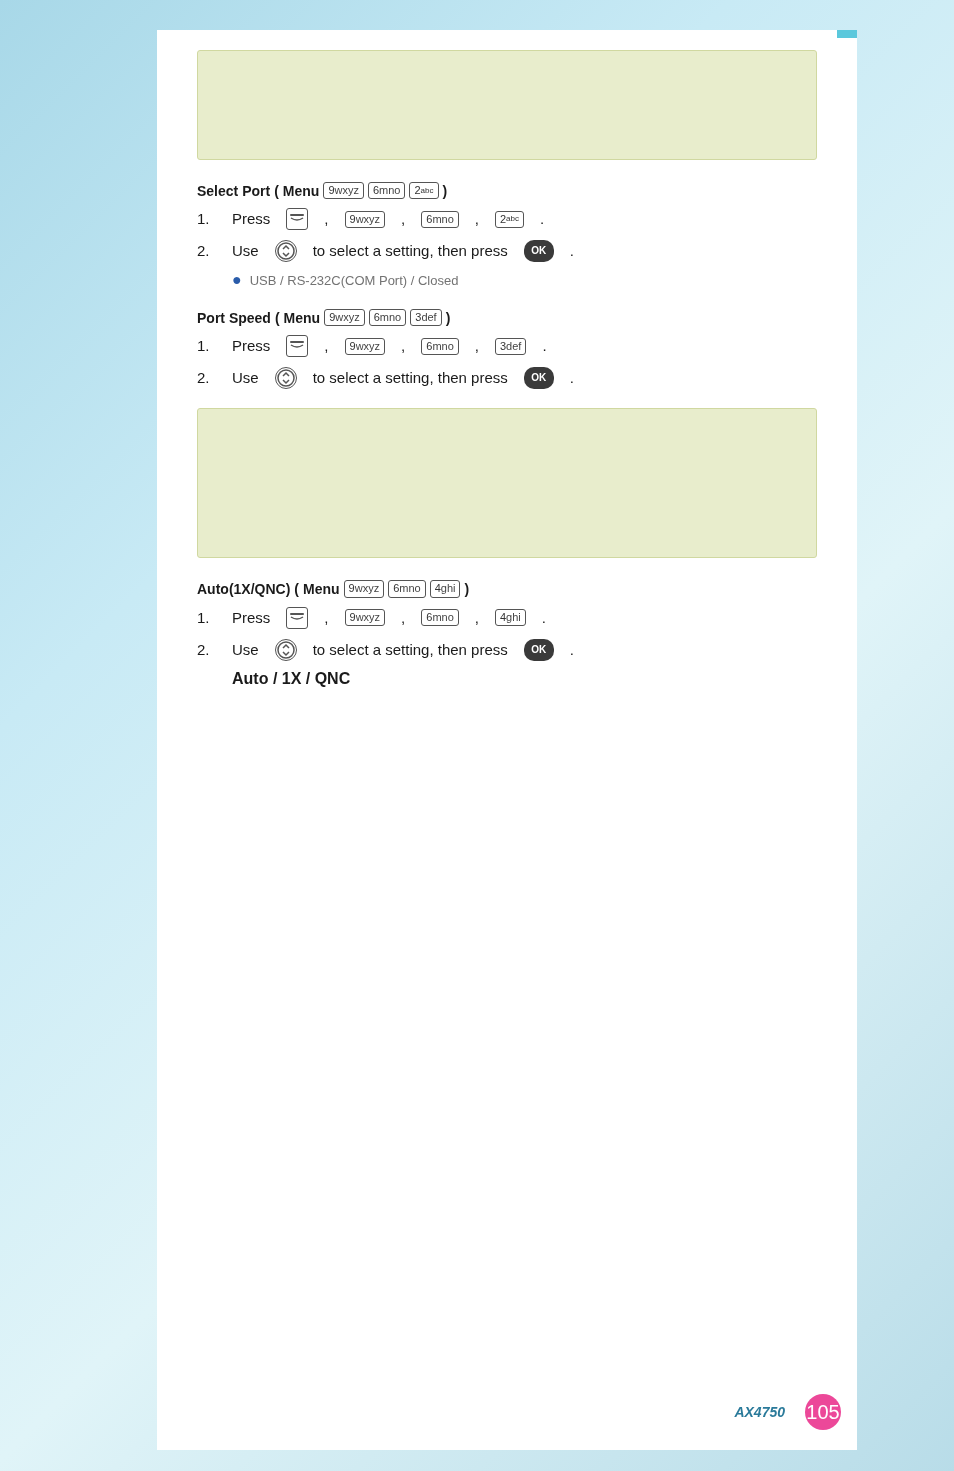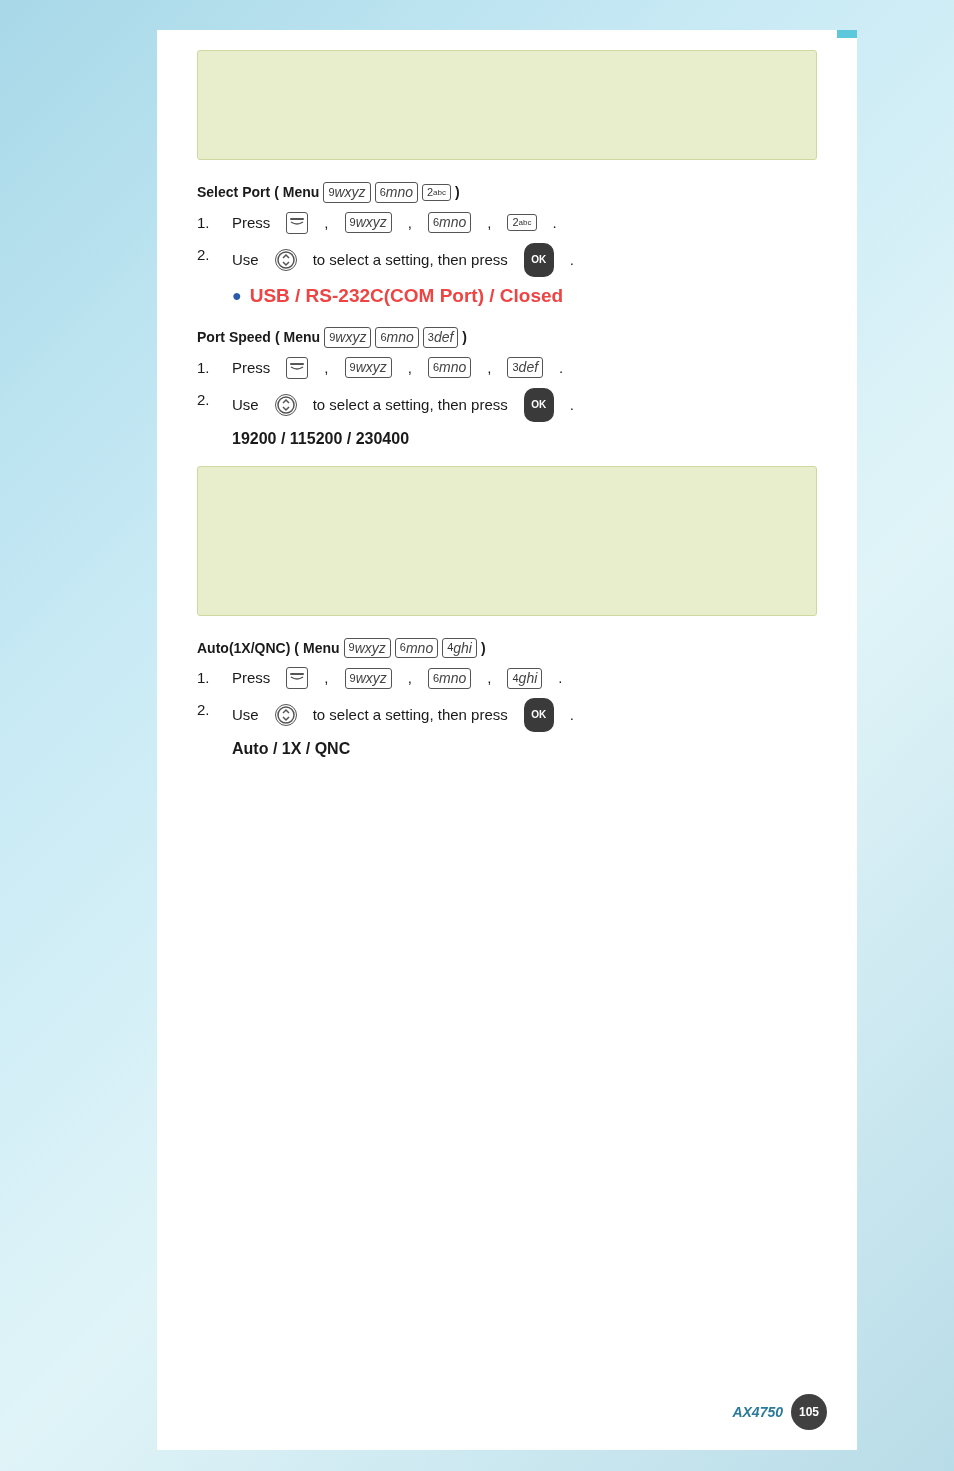--- a/index.html
+++ b/index.html
@@ -67,24 +67,23 @@
       border: 1.5px solid #555;
       border-radius: 3px;
       padding: 1px 4px;
       font-size: 11px;
       font-weight: normal;
       background: white;
       color: #333;
       line-height: 1.2;
     }
     .key-badge sup {
-      font-size: 14px;
+      font-size: 11px;
       color: #444;
       vertical-align: super;
-      font-style: italic;
     }
     .paren {
       font-weight: bold;
       font-size: 14px;
     }
     .description {
       font-size: 15px;
       margin-bottom: 12px;
       line-height: 1.5;
     }
@@ -119,21 +118,21 @@
       border-radius: 3px;
       font-size: 11px;
       background: white;
     }
     
     .ok-icon {
       display: inline-flex;
       align-items: center;
       justify-content: center;
       width: 30px;
-      height: 34px;
+      height: 22px;
       background: #444;
       border-radius: 11px;
       color: white;
       font-size: 10px;
       font-weight: bold;
     }
     
     .nav-icon {
       display: inline-flex;
       align-items: center;
@@ -151,59 +150,59 @@
       align-items: center;
       margin-left: 35px;
       margin-top: 4px;
     }
     .bullet {
       color: #2a5caa;
       font-size: 16px;
       margin-right: 8px;
     }
     .bullet-text {
-      font-size: 19px;
-      font-weight: bold;
-      color: #ef4444;
+      font-size: 13px;
+      font-weight: normal;
+      color: #737373;
     }
     .option-line {
       font-size: 16px;
       font-weight: bold;
       margin-left: 35px;
       margin-top: 4px;
       margin-bottom: 8px;
     }
     .section-gap {
       margin-bottom: 18px;
     }
     .footer {
       position: absolute;
       bottom: 20px;
-      right: 30px;
-      display: flex;
-      align-items: center;
-      gap: 8px;
+      right: 16px;
+      display: flex;
+      align-items: center;
+      gap: 20px;
     }
     .footer-model {
       font-style: italic;
       font-size: 14px;
       color: #2a7a9a;
       font-weight: bold;
     }
     .footer-page {
-      background: #404040;
+      background: #ec4899;
       color: white;
       border-radius: 50%;
       width: 36px;
       height: 36px;
       display: flex;
       align-items: center;
       justify-content: center;
-      font-size: 12px;
-      font-weight: bold;
+      font-size: 20px;
+      font-weight: normal;
     }
     .comma {
       font-size: 15px;
     }
   </style>
 </head>
 <body>
 
 <div class="page">
   <div class="top-bar"></div>
@@ -313,21 +312,20 @@
               <polyline points="6,11 9,14 12,11" fill="none" stroke="#555" stroke-width="1.5"></polyline>
             </svg>
           </span>
           <span>to select a setting, then press</span>
           <span class="ok-icon" style="background:#3a3a3a;border-radius:10px;padding:2px 6px;font-size:10px;font-weight:bold;color:white;">OK</span>
           <span>.</span>
         </div>
       </div>
     </div>
 
-    <div class="option-line">19200 / 115200 / 230400</div>
   </div>
 
   <div class="light-box-tall"></div>
 
   <div class="section-gap">
     <div class="section-title">
       <span class="title-text">Auto(1X/QNC)</span>
       <span class="paren">(</span>
       <span>Menu</span>
       <span class="key-badge">9<sup>wxyz</sup></span>

